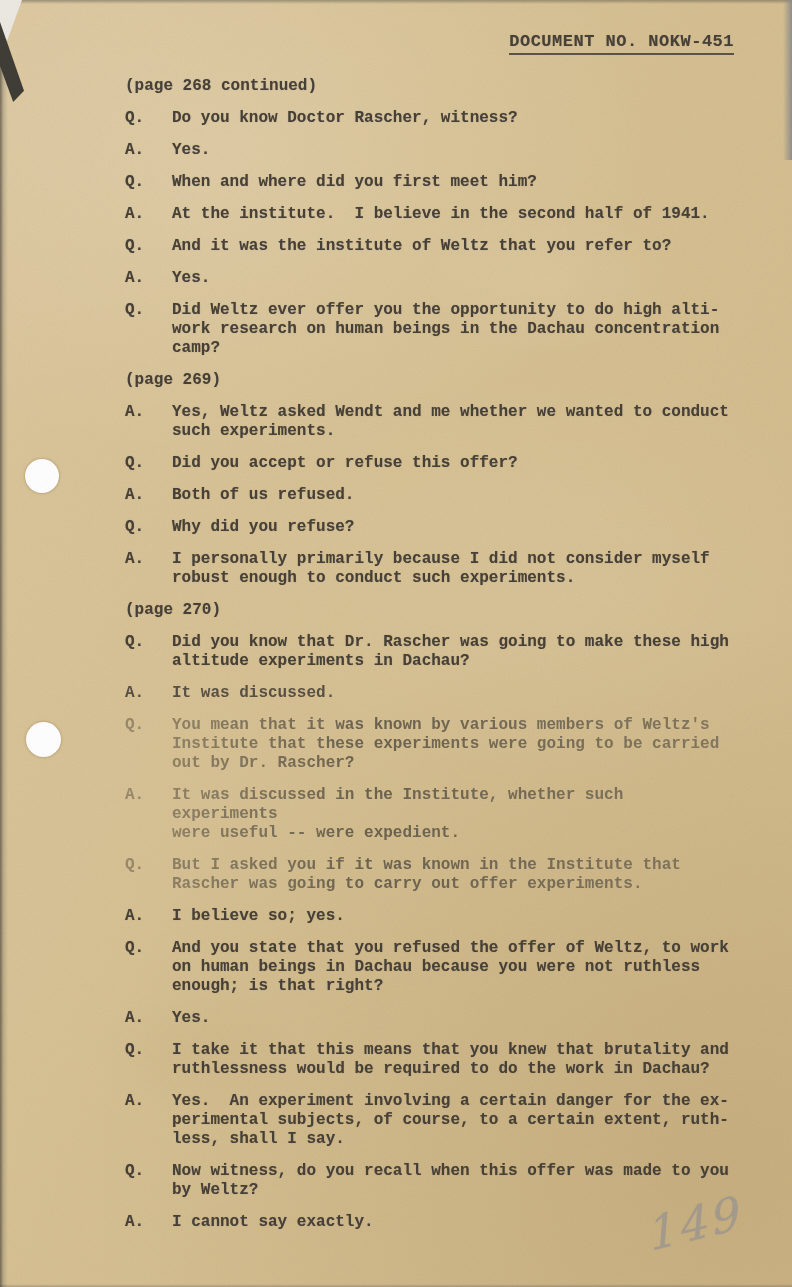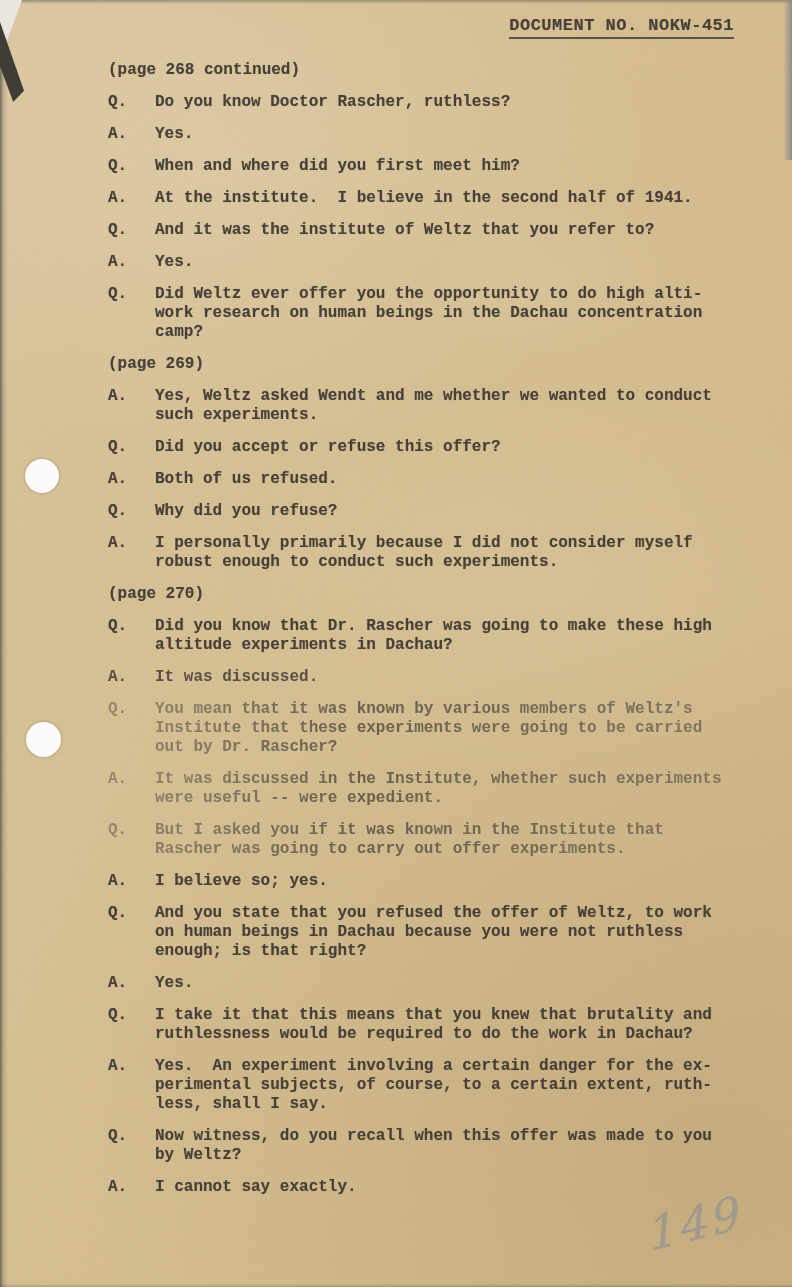--- a/index.html
+++ b/index.html
@@ -34,22 +34,22 @@
   .fold-white { position:absolute; left:0; top:0; width:22px; height:60px;
     background:#eceae3; clip-path: polygon(0 0, 100% 0, 0 100%); }
   .fold-dark { position:absolute; left:0; top:22px; width:24px; height:80px;
     background:#403d37; clip-path: polygon(0 0, 100% 86%, 55% 100%, 0 55%); }
   .hole { position:absolute; background:#ffffff; border-radius:50%;
     box-shadow: 0 0 2px 1px rgba(120,100,60,0.25); }
   .hole-1 { left:25px; top:459px; width:34px; height:34px; }
   .hole-2 { left:26px; top:722px; width:35px; height:35px; }
 
   .content {
-    position:absolute; left:0; top:0; right:0;
-    padding: 16px 58px 0 108px;
+    position:absolute; left:17px; top:0; right:0;
+    padding: 32px 58px 0 108px;
     color:#474138;
     font-size:16px; line-height:19px; font-weight:bold;
     text-shadow: 0 0 1px rgba(71,65,56,0.35);
   }
   .doc-header { text-align:right; margin-bottom:26px; font-size:17px; letter-spacing:0.5px; }
   .doc-header .underlined { border-bottom:2px solid rgba(71,65,56,0.85); padding-bottom:2px; }
   .heading { text-align:left; padding-right:42px; margin:0 0 13px 0; }
   .qa { display:flex; margin:0 0 13px 0; }
   .qa .label { width:47px; flex:none; }
   .qa .text { white-space:pre-wrap; }
@@ -85,21 +85,21 @@
 
 <div class="content">
   <div class="doc-header">
     <span class="underlined">DOCUMENT NO. NOKW-451</span>
   </div>
 
   <div class="heading">(page 268 continued)</div>
 
   <div class="qa">
     <span class="label">Q.</span>
-    <span class="text">Do you know Doctor Rascher, ruthless?</span>
+    <span class="text">Do you know Doctor Rascher, witness?</span>
   </div>
   <div class="qa">
     <span class="label">A.</span>
     <span class="text">Yes.</span>
   </div>
   <div class="qa">
     <span class="label">Q.</span>
     <span class="text">When and where did you first meet him?</span>
   </div>
   <div class="qa">

